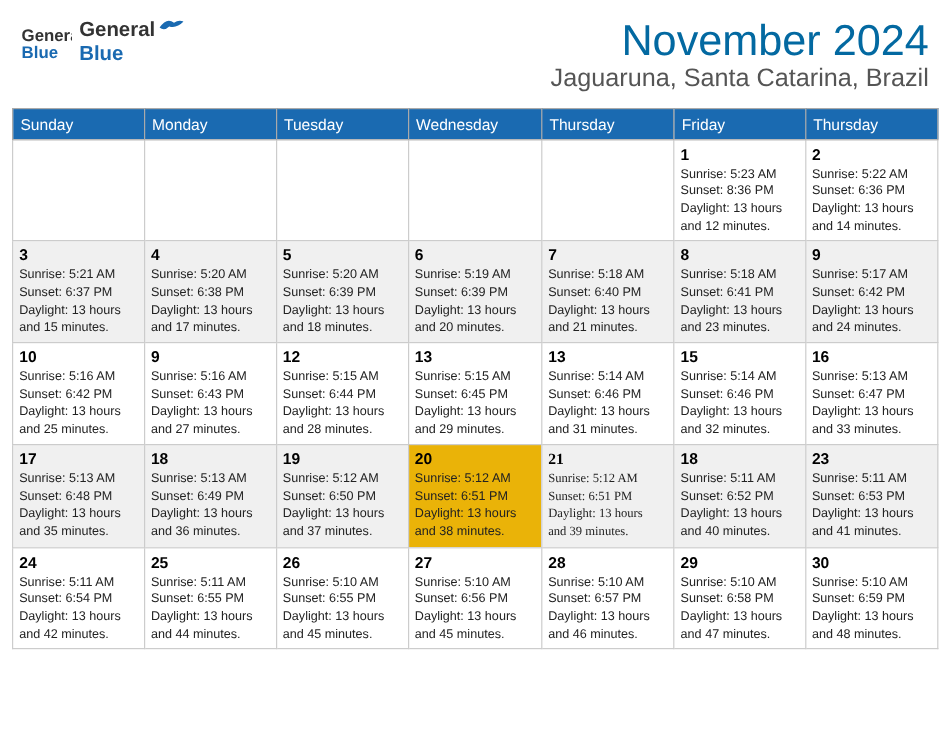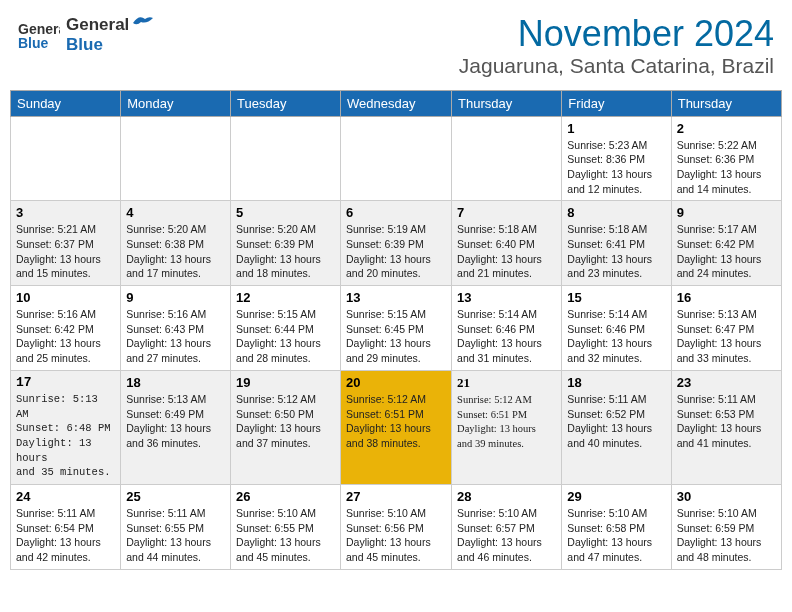--- a/index.html
+++ b/index.html
@@ -233,21 +233,21 @@
         </td>
         <td>
           <span class="day-num">16</span>
           <div class="day-info" style="white-space: pre-line;">Sunrise: 5:13 AM
 Sunset: 6:47 PM
 Daylight: 13 hours
 and 33 minutes.</div>
         </td>
       </tr>
       <tr>
-        <td style="background: rgb(240, 240, 240); font-family: Liberation Mono, monospace;">
+        <td style="background: rgb(240, 240, 240);">
           <span class="day-num">17</span>
           <div class="day-info" style="white-space: pre-line;">Sunrise: 5:13 AM
 Sunset: 6:48 PM
 Daylight: 13 hours
 and 35 minutes.</div>
         </td>
         <td style="background: rgb(240, 240, 240);">
           <span class="day-num">18</span>
           <div class="day-info" style="white-space: pre-line;">Sunrise: 5:13 AM
 Sunset: 6:49 PM

